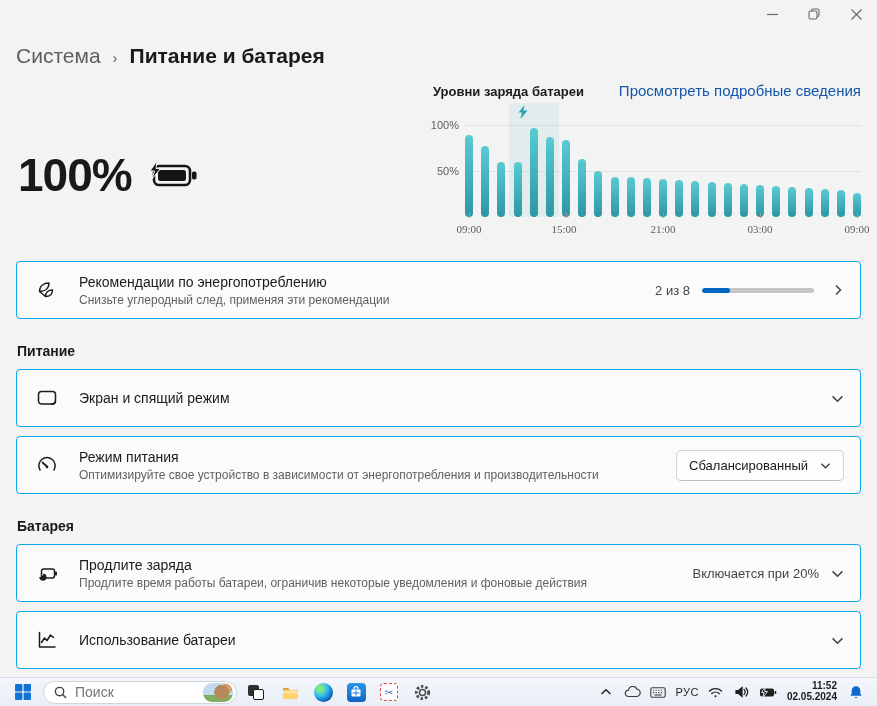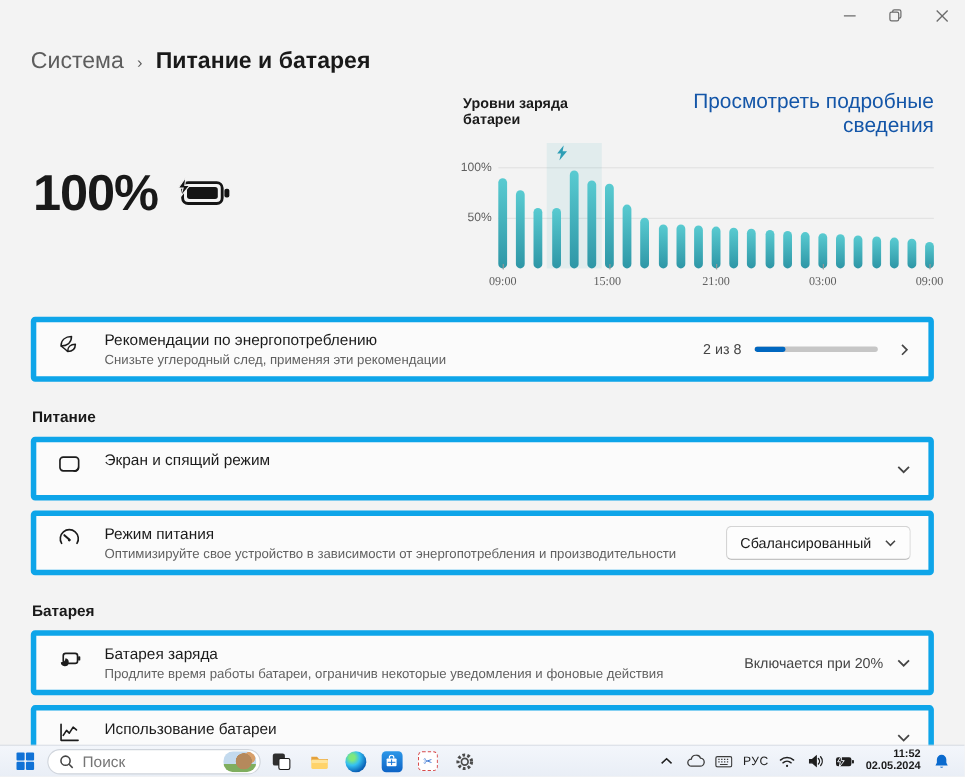--- a/index.html
+++ b/index.html
@@ -5,49 +5,49 @@
   * { margin:0; padding:0; box-sizing:border-box; }
   html,body { width:877px; height:706px; overflow:hidden; }
   body {
     font-family:"Liberation Sans", sans-serif;
     background:#f3f3f3; color:#191919; position:relative;
   }
   
   .titlebar { height:28px; display:flex; justify-content:flex-end; align-items:center; }
   .winctl { width:42px; height:28px; display:flex; align-items:center; justify-content:center; color:#6b6b6b; }
   
-  .content { padding:0 28px; }
+  .content { padding:0 16px; }
   .breadcrumb { margin-top:16px; display:flex; align-items:center; gap:12px; font-size:21px; }
   .crumb-root { color:#5d5d5d; }
   .crumb-sep { color:#5d5d5d; font-size:15px; margin-top:2px; }
   .crumb-cur { font-weight:700; color:#191919; }
   
   .hero { display:flex; margin-top:8px; }
   .hero-left { flex:1; display:flex; align-items:center; gap:14px; padding-top:48px; padding-left:2px; height:150px; }
   .pct { font-size:46px; font-weight:700; letter-spacing:-1px; }
   
   .chart { width:428px; margin-right:0;margin-left:36px; }
   .chart-head { display:flex; justify-content:space-between; align-items:baseline; margin-top:6px; }
   .chart-title { font-size:13px; font-weight:700; color:#1b1b1b; }
-  .chart-link { font-size:19px; color:var(--accent-link); cursor:pointer;text-align:right; }
+  .chart-link { font-size:15px; color:var(--accent-link); cursor:pointer; }
   .chart-body { display:flex; margin-top:26px; }
   .ylabels { width:32px; position:relative; font-size:11px; color:#5f5f5f; }
   .ylab { position:absolute; right:6px; transform:translateY(-50%); }
   .plot { position:relative; flex:1; height:92px;font-family:Liberation Serif, serif; }
   .grid { position:absolute; left:0; right:0; height:1px; background:#e2e2e2; }
   .bar { position:absolute; bottom:0; width:8px; border-radius:4px; }
   .charge-hl { position:absolute; top:-22px; bottom:0; background:rgba(64,178,188,0.10); }
   .bolt { position:absolute; top:-20px; }
   .xtick { position:absolute; bottom:-1px; width:1px; height:5px; background:#9a9a9a; }
   .xlab { position:absolute; top:98px; transform:translateX(-50%); font-size:11px; color:#5f5f5f; }
   .xaxis-row { height:24px; }
   
   .card {
-    background:#fbfbfb; border:5px solid #0ea5e9; border-radius:4px;
-    min-height:58px; display:flex; 
+    background:#fbfbfb; border:1px solid #0ea5e9; border-radius:4px;
+    min-height:58px; display:flex; align-items:center;
     padding:8px 16px 8px 18px; cursor:pointer;
   }
   .card + .card { margin-top:9px; }
   .row-icon { width:24px; height:24px; flex:none; margin-right:20px; display:flex; align-items:center; justify-content:center; }
   .row-text { flex:1; min-width:0; }
   .row-title { font-size:14px; color:#1b1b1b; }
   .row-sub { font-size:12px; color:#616161; margin-top:3px; }
   .row-right { display:flex; align-items:center; gap:12px; margin-left:12px; flex:none; }
   .right-val { font-size:13px; color:#454545; }
   .section-label { font-size:14px; font-weight:700; margin:24px 0 10px 1px; }
@@ -264,21 +264,21 @@
 
   <div class="card">
     <span class="row-icon">
       <svg width="24" height="24" viewBox="0 0 24 24" fill="none" stroke="#1c1c1c" stroke-width="1.5">
         <rect x="6.5" y="8" width="13" height="9" rx="2.2"></rect>
         <rect x="20" y="10.5" width="2" height="4" rx="0.8" fill="#1c1c1c" stroke="none"></rect>
         <path d="M8.5 12.5 a3.6 3.6 0 1 1-4.2 3.6 c2.6 0 4.2-1.4 4.2-3.6 Z" fill="#1c1c1c" stroke="none"></path>
       </svg>
     </span>
     <div class="row-text">
-      <div class="row-title">Батарея заряда</div>
+      <div class="row-title">Продлите заряда</div>
       <div class="row-sub">Продлите время работы батареи, ограничив некоторые уведомления и фоновые действия</div>
     </div>
     <div class="row-right">
       <span class="right-val">Включается при 20%</span>
       <span>
         <svg width="13" height="13" viewBox="0 0 12 12" fill="none" stroke="#454545" stroke-width="1.5">
             <path d="M1.5 4 L6 8.5 L10.5 4"></path>
           </svg>
       </span>
     </div>

